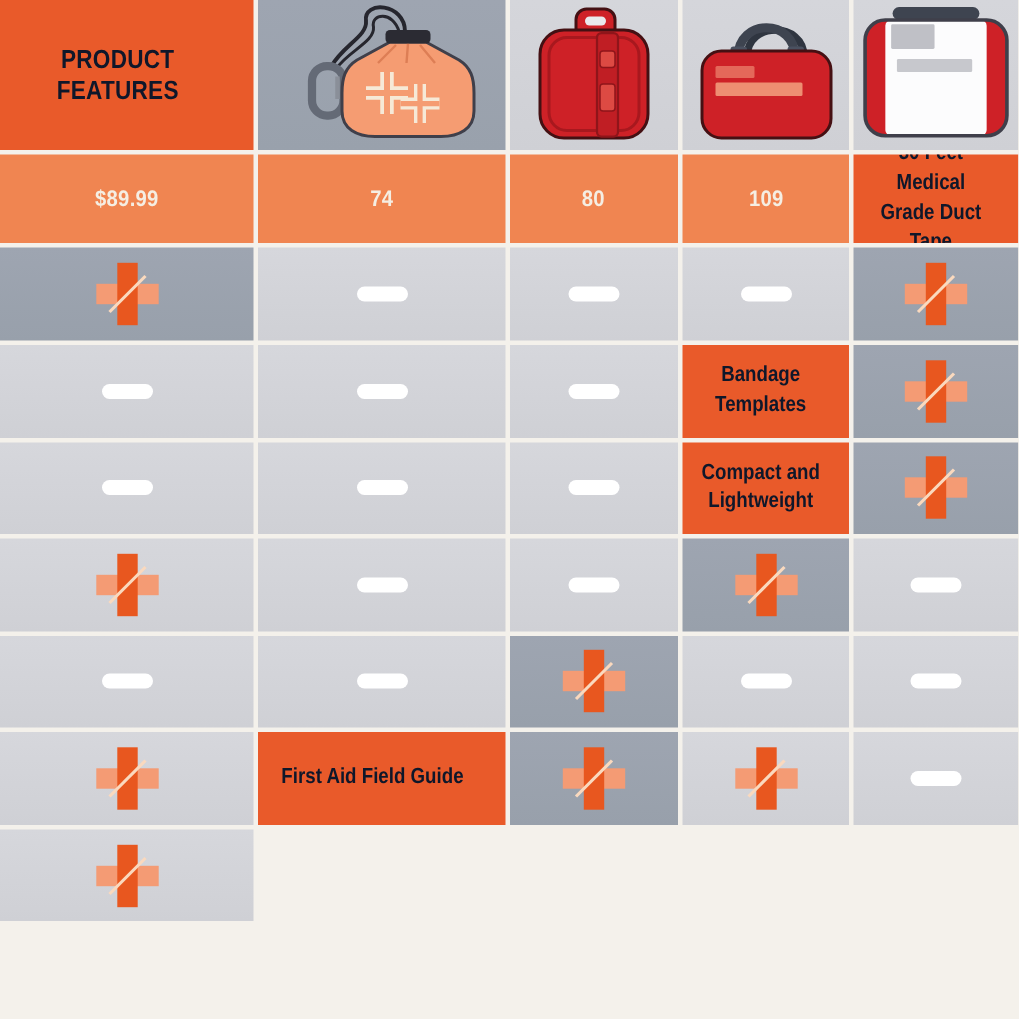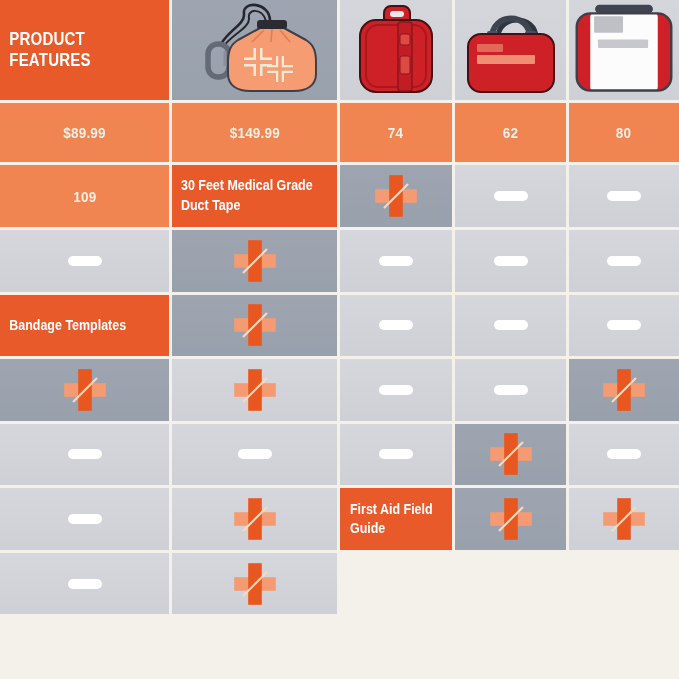--- a/index.html
+++ b/index.html
@@ -7,21 +7,21 @@
   .board{
     width:679px;height:679px;
     display:grid;
     grid-template-columns:169px 165px 112px 111px 110px;
     grid-template-rows:100px 59px 62px repeat(7,1fr);
     gap:3px;
     background:#F4F1EB;
     overflow:hidden;
   }
   .cell{display:flex;align-items:center;justify-content:center;overflow:hidden;position:relative;}
-  .label-cell{background:#E95A2A;color:#ffffff;padding:0 10px;}
+  .label-cell{background:#E95A2A;color:#0f172a;text-align:center;padding:0 10px;}
   .value-cell{background:#F08551;color:#F5EEE3;justify-content:center;}
   .col-feat{background:linear-gradient(180deg,#9EA5B1,#98A0AB);}
   .col-light{background:linear-gradient(180deg,#D6D7DC,#CFD0D5);}
   .hdr-feat{background:linear-gradient(180deg,#9EA5B1,#99A1AC);}
   .hdr-light{background:linear-gradient(180deg,#D5D6DB,#CFD0D5);}
   .cond{display:block;width:116%;margin-left:-8%;transform:scaleX(0.86);transform-origin:center;}
   .title-text{font-size:17.5px;font-weight:bold;letter-spacing:0.2px;}
   .lbl{font-size:14.5px;font-weight:bold;line-height:1.35;}
   .val{display:inline-block;transform:scaleX(0.9);font-size:15px;font-weight:bold;letter-spacing:0.2px;}
   .dash{width:34px;height:10px;border-radius:5px;background:#FFFFFF;}
@@ -87,31 +87,25 @@
       <rect x="22" y="13" width="70" height="80" rx="4" fill="#FCFCFD"></rect>
       <rect x="8" y="13" width="98" height="80" rx="14" fill="none" stroke="#3F3F4A" stroke-width="2.5"></rect>
       <rect x="26" y="16" width="30" height="17" rx="1" fill="#BFC0C6"></rect>
       <rect x="30" y="40" width="52" height="9" rx="1" fill="#C7C8CD"></rect>
     </svg>
   </div>
 
   <div class="cell value-cell">
       <span class="val">$89.99</span>
     </div>
-  <div class="cell value-cell">
-      <span class="val">$149.99</span>
-    </div>
 
   <div class="cell value-cell">
       <span class="val">74</span>
     </div>
   <div class="cell value-cell">
-      <span class="val">62</span>
-    </div>
-  <div class="cell value-cell">
       <span class="val">80</span>
     </div>
   <div class="cell value-cell">
       <span class="val">109</span>
     </div>
 
     <div class="cell label-cell">
       <span class="cond lbl">30 Feet Medical Grade Duct Tape</span>
     </div>
     <div class="cell feat-cell col-feat">
@@ -173,20 +167,23 @@
     </div>
     <div class="cell feat-cell col-light">
 
       <div class="dash"></div>
     </div>
     <div class="cell feat-cell col-light">
 
       <div class="dash"></div>
     </div>
 
+    <div class="cell label-cell">
+      <span class="cond lbl">Compact and Lightweight</span>
+    </div>
     <div class="cell feat-cell col-feat">
       <svg class="cross" width="48" height="48" viewBox="0 0 60 60">
         <rect x="4" y="21.5" width="52" height="17" fill="#F49B74"></rect>
         <rect x="21.5" y="4" width="17" height="52" fill="#E8571F"></rect>
         <line x1="15" y1="45" x2="45" y2="15" stroke="#FAD9BE" stroke-width="2.6"></line>
       </svg>
 
     </div>
     <div class="cell feat-cell col-light">
       <svg class="cross" width="48" height="48" viewBox="0 0 60 60">

